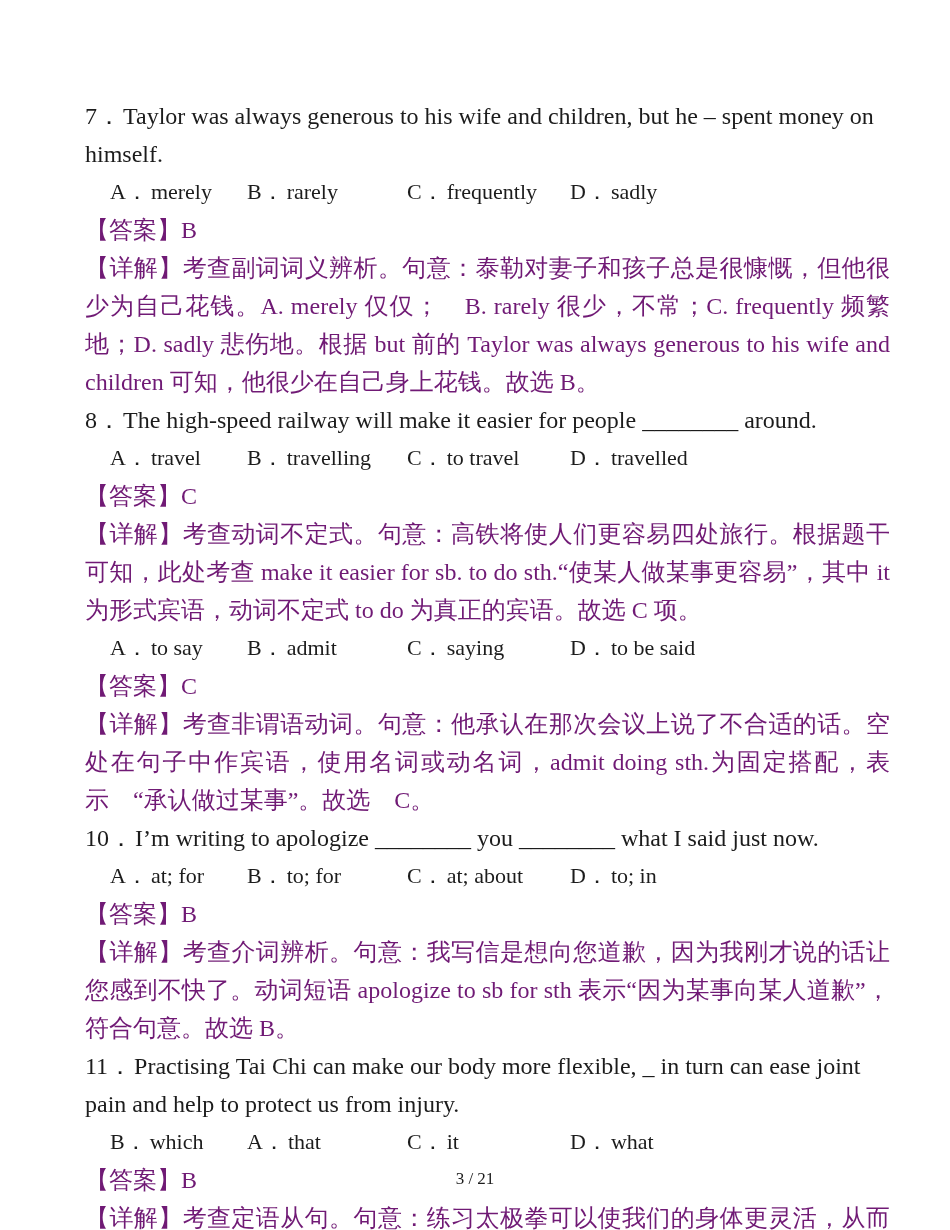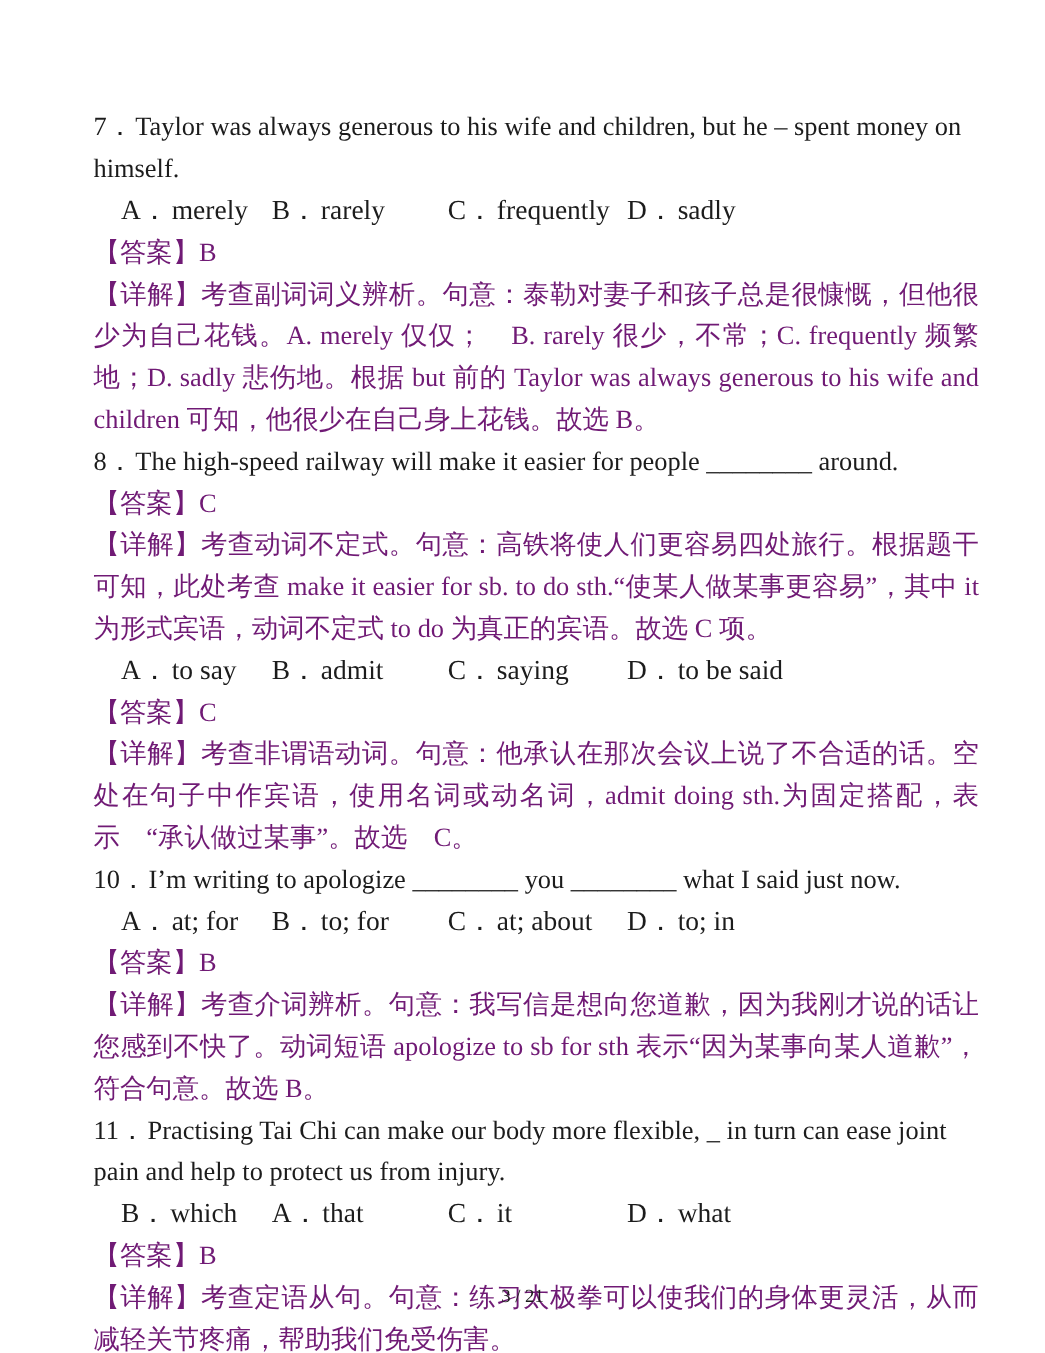--- a/index.html
+++ b/index.html
@@ -13,21 +13,21 @@
     overflow: hidden;
   }
   .page { padding: 97px 60px 0 85px; }
   p { margin: 0; font-size: 24px; line-height: 38px; }
   .stem { text-align: left; }
   .qnum { margin-right: 2px; }
   .options {
     display: grid;
     grid-template-columns: 137px 160px 163px 1fr;
     padding-left: 25px;
-    font-size: 25px;
+    font-size: 22px;
     line-height: 38px;
   }
   .opt-letter { margin-right: 3px; }
   .answer-line, .detail-line { color: #701a75; }
   .detail-line { text-align: justify; }
   .footer {
     position: absolute;
     left: 0; right: 0; top: 1160px;
     text-align: center;
     font-size: 17px;
@@ -47,20 +47,26 @@
       <span class="opt"><span class="opt-letter">B．</span><span>rarely</span></span>
       <span class="opt"><span class="opt-letter">C．</span><span>frequently</span></span>
       <span class="opt"><span class="opt-letter">D．</span><span>sadly</span></span>
     </div>
     <p class="answer-line"><span>【答案】</span><span>B</span></p>
     <p class="detail-line"><span>【详解】</span><span>考查副词词义辨析。句意：泰勒对妻子和孩子总是很慷慨，但他很少为自己花钱。A. merely 仅仅；　B. rarely 很少，不常；C. frequently 频繁地；D. sadly 悲伤地。根据 but 前的 Taylor was always generous to his wife and children 可知，他很少在自己身上花钱。故选 B。</span></p>
   </div>
 
   <div class="question">
     <p class="stem"><span class="qnum">8．</span><span>The high-speed railway will make it easier for people ________ around.</span></p>
+    <div class="options">
+      <span class="opt"><span class="opt-letter">A．</span><span>travel</span></span>
+      <span class="opt"><span class="opt-letter">B．</span><span>travelling</span></span>
+      <span class="opt"><span class="opt-letter">C．</span><span>to travel</span></span>
+      <span class="opt"><span class="opt-letter">D．</span><span>travelled</span></span>
+    </div>
     <p class="answer-line"><span>【答案】</span><span>C</span></p>
     <p class="detail-line"><span>【详解】</span><span>考查动词不定式。句意：高铁将使人们更容易四处旅行。根据题干可知，此处考查 make it easier for sb. to do sth.“使某人做某事更容易”，其中 it 为形式宾语，动词不定式 to do 为真正的宾语。故选 C 项。</span></p>
   </div>
 
   <div class="question">
     <div class="options">
       <span class="opt"><span class="opt-letter">A．</span><span>to say</span></span>
       <span class="opt"><span class="opt-letter">B．</span><span>admit</span></span>
       <span class="opt"><span class="opt-letter">C．</span><span>saying</span></span>
       <span class="opt"><span class="opt-letter">D．</span><span>to be said</span></span>

